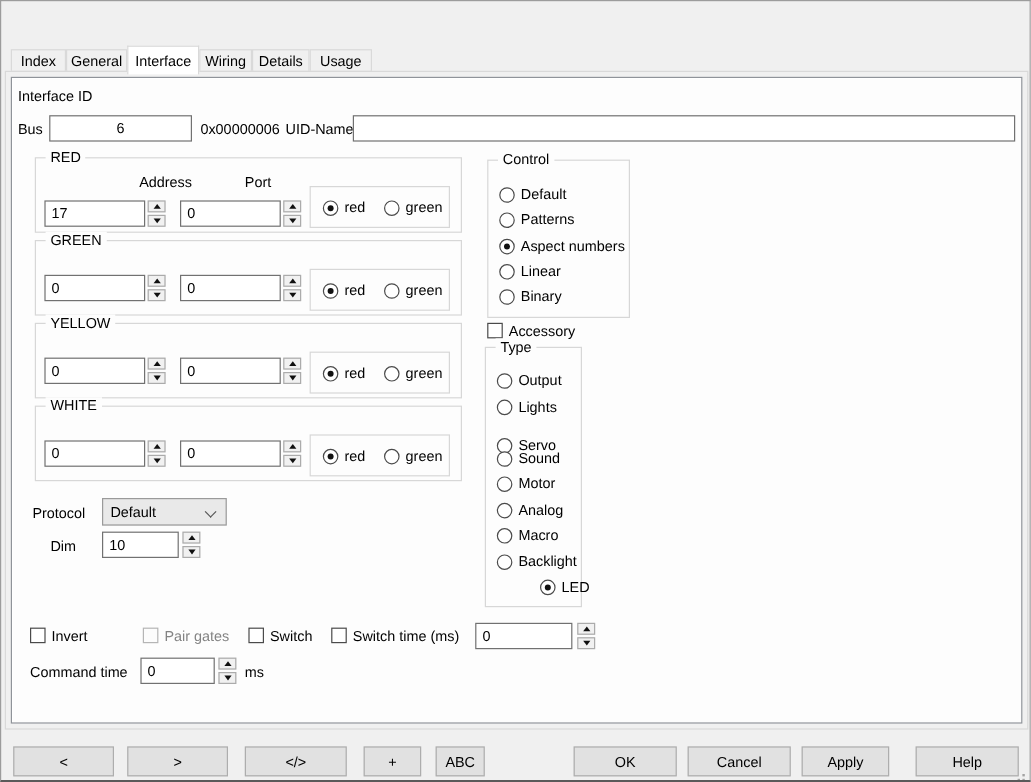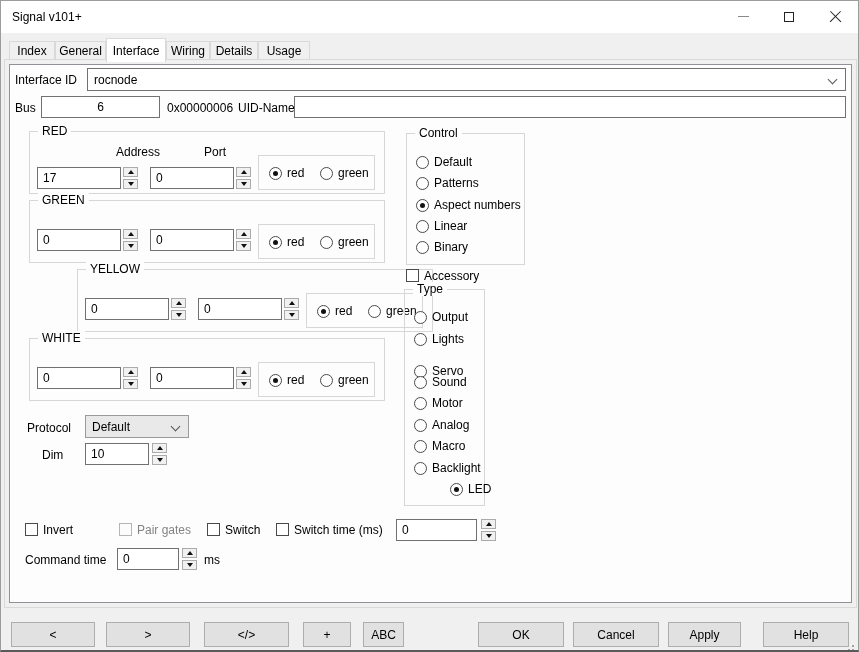--- a/index.html
+++ b/index.html
@@ -66,50 +66,34 @@
          display:flex; align-items:center; justify-content:center; font-size:12px; }
 
   .grip { position:absolute; right:14px; bottom:6px; width:2px; height:2px;
           box-shadow:8px 0 #a3a3a3, 4px 4px #a3a3a3, 8px 4px #a3a3a3, 0 8px #a3a3a3, 4px 8px #a3a3a3, 8px 8px #a3a3a3; }
 </style>
 </head>
 <body>
 
 <div class="win">
 
-  <div class="titlebar">
-    <span class="title">Signal v101+</span>
-    <span class="cap-btn cap-min">
-        <span class="glyph-min"></span>
-      </span>
-    <span class="cap-btn cap-max">
-        <span class="glyph-max"></span>
-      </span>
-    <span class="cap-btn cap-close">
-        <span class="glyph-close"></span>
-      </span>
-  </div>
 
   <div class="tab" style="left:8px;width:46px;">Index</div>
   <div class="tab" style="left:54px;width:51px;">General</div>
   <div class="tab active" style="left:105px;width:60px;">Interface</div>
   <div class="tab" style="left:165px;width:44px;">Wiring</div>
   <div class="tab" style="left:209px;width:48px;">Details</div>
   <div class="tab" style="left:257px;width:52px;">Usage</div>
 
   <div class="panel"></div>
   <div class="frame"></div>
 
   <div class="content">
 
     <span class="lbl" style="left:14px;top:72px;">Interface ID</span>
-    <div class="combo" style="left:86px;top:67px;width:759px;">
-      <span class="combo-text">rocnode</span>
-      <span class="chev"></span>
-    </div>
 
     <span class="lbl" style="left:14px;top:100px;">Bus</span>
     <input class="field center" style="left: 40px; top: 95px; width: 119px;" value="6">
     <span class="lbl" style="left:166px;top:100px;">0x00000006</span>
     <span class="lbl" style="left:237px;top:100px;">UID-Name</span>
     <input class="field" style="left: 293px; top: 95px; width: 552px;" value="">
 
     <div class="group" style="left:28px;top:130px;width:356px;height:63px;">
       <span class="group-title">RED</span>
       <span class="lbl" style="left:20px;top:13px;width:110px;text-align:right;">Address</span>
@@ -169,21 +153,21 @@
             <span class="rb checked"></span>
             <span>red</span>
           </span>
         <span class="radio" style="left:61px;top:9px;">
             <span class="rb"></span>
             <span>green</span>
           </span>
       </span>
     </div>
 
-    <div class="group" style="left:28px;top:268px;width:356px;height:63px;margin-left:48px;">
+    <div class="group" style="left:28px;top:268px;width:356px;height:63px;">
       <span class="group-title">YELLOW</span>
       <input class="field" style="left: 7px; top: 28px; width: 84px;" value="0">
       <span class="spin" style="left:93px;top:28px;">
         <span class="spin-btn">
             <i class="tri-up"></i>
           </span>
         <span class="spin-btn">
             <i class="tri-down"></i>
           </span>
       </span>

